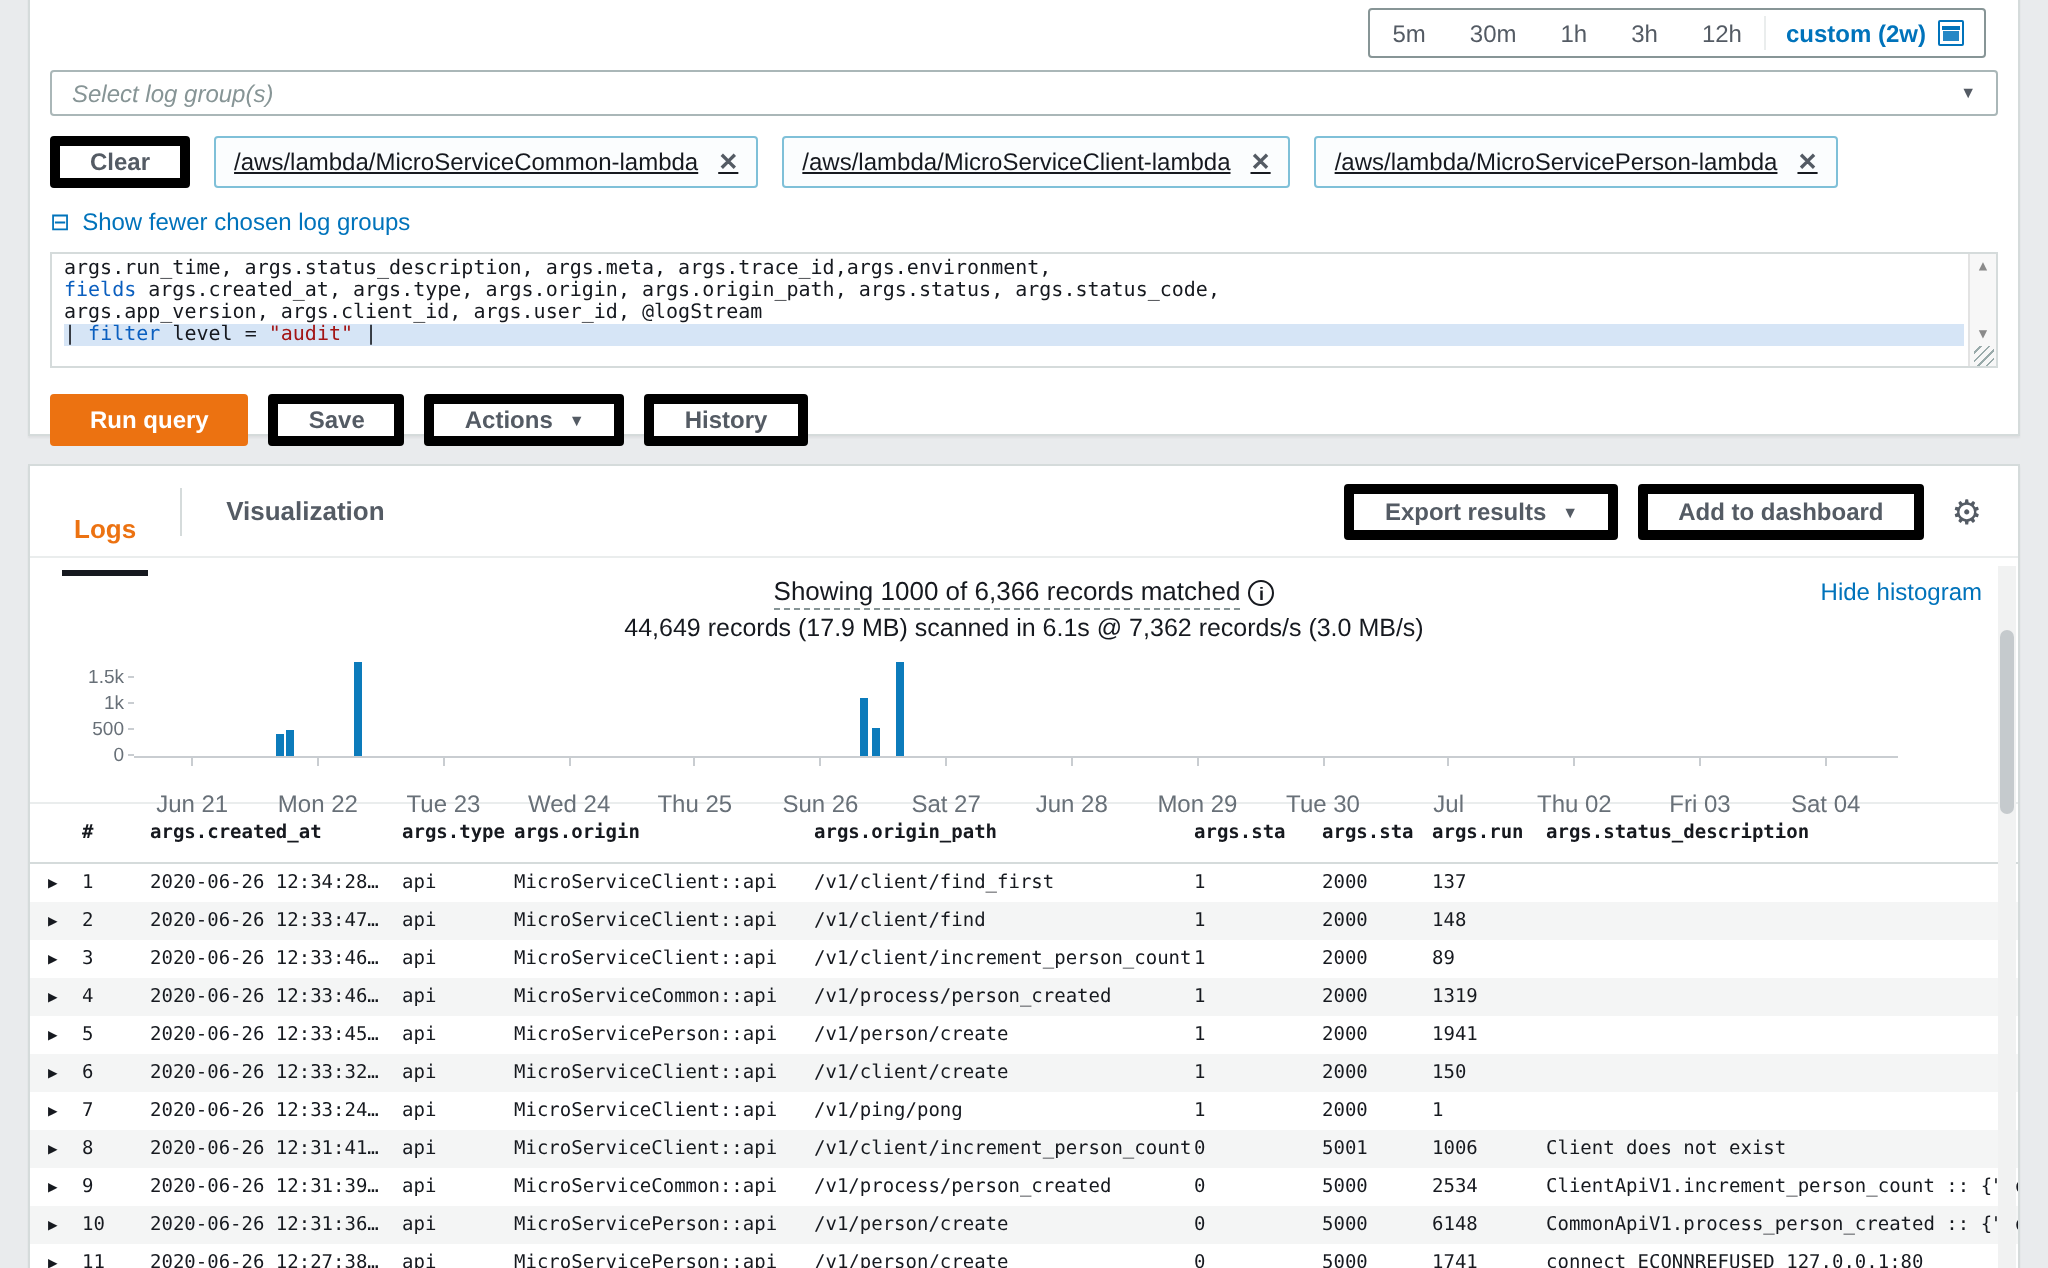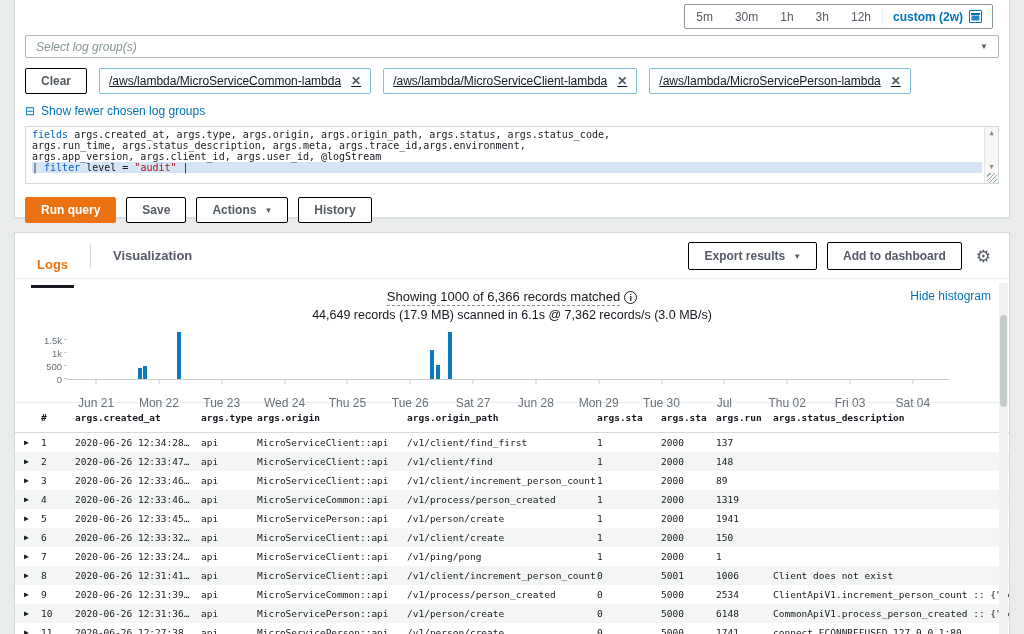--- a/index.html
+++ b/index.html
@@ -21,21 +21,21 @@
   .cal-icon:after { content:""; position:absolute; left:2px; top:5px; width:7px; height:4px;
       background:linear-gradient(#0073bb,#0073bb); box-shadow:0 0 0 0.5px #0073bb; opacity:.85;}
 
   
   .lg-select { margin-top:31px; height:23px; border:1px solid #aab7b8; border-radius:2px; background:#fff; display:flex; align-items:center; padding:0 10px; position:relative; }
   .lg-select .ph { font-style:italic; color:#879596; font-size:12px; }
   .lg-caret { position:absolute; right:10px; font-size:8px; color:#545b64; }
 
   
   .chips-row { display:flex; align-items:center; gap:12px; margin-top:10px; }
-  .btn { display:inline-flex; align-items:center; gap:8px; border:1px solid #000000; background:#fff; border-radius:2px; color:#545b64; font-weight:bold; font-size:12px; padding:0 15px; height:26px; cursor:pointer; font-family:"Liberation Sans",sans-serif; }
+  .btn { display:inline-flex; align-items:center; gap:8px; border:5px solid #000000; background:#fff; border-radius:2px; color:#545b64; font-weight:bold; font-size:12px; padding:0 15px; height:26px; cursor:pointer; font-family:"Liberation Sans",sans-serif; }
   .chip { display:flex; align-items:center; gap:10px; height:26px; border:1px solid #7fc0d8; background:#fbfdfe; border-radius:2px; padding:0 9px; font-size:12px; color:#16191f;text-decoration:underline; }
   .chip .x { color:#545b64; font-size:12px; cursor:pointer; font-weight:bold; }
 
   .show-fewer { display:flex; align-items:center; gap:6px; margin-top:10px; color:#0073bb; font-size:12px; cursor:pointer; width:max-content; }
   .minus-box { font-size:12px; line-height:1; color:#0073bb; }
 
   
   .editor { margin-top:8px; height:58px; border:1px solid #d5dbdb; position:relative; background:#fff; font-family:"DejaVu Sans Mono", monospace; font-size:10px; line-height:11px; padding:2px 16px 2px 6px; overflow:hidden; }
   .editor .line { white-space:pre; color:#16191f; }
   .editor .line.active { background:#d6e5f6; }
@@ -134,22 +134,22 @@
         </span>
     </div>
 
     <div class="show-fewer">
       <span class="minus-box">⊟</span>
       <span>Show fewer chosen log groups</span>
     </div>
 
     <div class="editor">
       <div id="qlines">
+          <div class="line">args.run_time, args.status_description, args.meta, args.trace_id,args.environment,</div>
           <div class="line"><span class="kw">fields</span> args.created_at, args.type, args.origin, args.origin_path, args.status, args.status_code,</div>
-          <div class="line">args.run_time, args.status_description, args.meta, args.trace_id,args.environment,</div>
           <div class="line">args.app_version, args.client_id, args.user_id, @logStream</div>
           <div class="line active">| <span class="kw">filter</span> level = <span class="str">"audit"</span> |</div>
         </div>
       <div class="ed-scroll">
         <div class="arr up">▲</div>
         <div class="arr dn">▼</div>
         <div class="ed-grip"></div>
       </div>
     </div>
 
@@ -209,21 +209,21 @@
           <span class="xlab" style="left: 3.3%;">Jun 21</span>
           <span class="xtick" style="left: 3.3%;"></span>
           <span class="xlab" style="left: 10.423%;">Mon 22</span>
           <span class="xtick" style="left: 10.423%;"></span>
           <span class="xlab" style="left: 17.546%;">Tue 23</span>
           <span class="xtick" style="left: 17.546%;"></span>
           <span class="xlab" style="left: 24.669%;">Wed 24</span>
           <span class="xtick" style="left: 24.669%;"></span>
           <span class="xlab" style="left: 31.792%;">Thu 25</span>
           <span class="xtick" style="left: 31.792%;"></span>
-          <span class="xlab" style="left: 38.915%;">Tue 26</span>
+          <span class="xlab" style="left: 38.915%;">Sun 26</span>
           <span class="xtick" style="left: 38.915%;"></span>
           <span class="xlab" style="left: 46.038%;">Sat 27</span>
           <span class="xtick" style="left: 46.038%;"></span>
           <span class="xlab" style="left: 53.161%;">Jun 28</span>
           <span class="xtick" style="left: 53.161%;"></span>
           <span class="xlab" style="left: 60.284%;">Mon 29</span>
           <span class="xtick" style="left: 60.284%;"></span>
           <span class="xlab" style="left: 67.407%;">Tue 30</span>
           <span class="xtick" style="left: 67.407%;"></span>
           <span class="xlab" style="left: 74.53%;">Jul</span>

